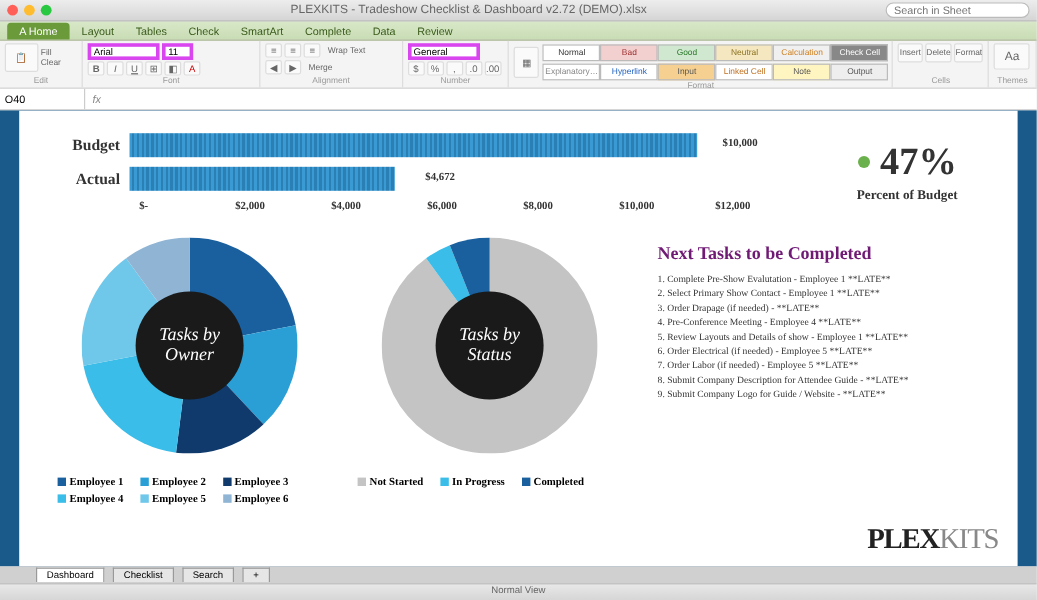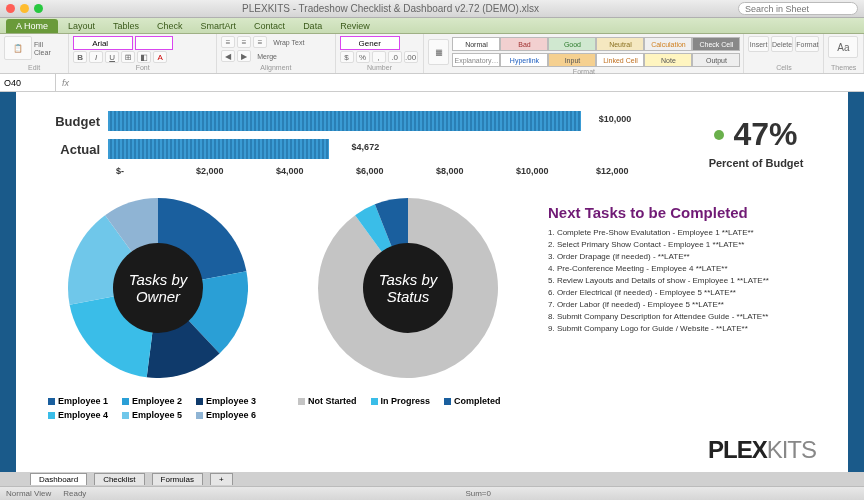--- a/index.html
+++ b/index.html
@@ -18,32 +18,32 @@
 .rtab { font-size: 9px; padding: 2px 8px; color: #3a5a1a; cursor: pointer; }
 .rtab.home { background: #6a9a3a; color: #fff; border-radius: 3px 3px 0 0; padding: 2px 10px; }
 
 
 .ribbon { height: 40px; background: #f4f4f4; border-bottom: 1px solid #ccc; display: flex; font-size: 8px; color: #666; }
 .rgroup { border-right: 1px solid #ddd; padding: 2px 4px; display: flex; flex-direction: column; justify-content: space-between; }
 .rgroup .lbl { font-size: 7px; color: #999; text-align: center; }
 .rrow { display: flex; gap: 2px; align-items: center; }
 .rbtn { min-width: 20px; height: 16px; background: #fafafa; border: 1px solid #ddd; border-radius: 2px; display: flex; align-items: center; justify-content: center; font-size: 8px; cursor: pointer; }
 .rbtn.sm { min-width: 14px; height: 12px; }
-.fontbox { width: 60px; height: 14px; border: 1px solid #d946ef; font-size: 8px; padding: 0 18px; }
+.fontbox { width: 60px; height: 14px; border: 3px solid #d946ef; font-size: 8px; padding: 0 2px; }
 .stylecell { width: 48px; height: 14px; border: 1px solid #bbb; font-size: 7px; display: flex; align-items: center; justify-content: center; margin: 1px; }
 .styles-grid { display: grid; grid-template-columns: repeat(6, 48px); gap: 0; }
 
 
 .fbar { height: 18px; background: #fff; border-bottom: 1px solid #ccc; display: flex; align-items: center; font-size: 9px; }
-.namebox { width: 56px; border-right: 1px solid #ccc; padding: 0 4px; height: 100%; display: flex; align-items: center; }
+.namebox { width: 71px; border-right: 1px solid #ccc; padding: 0 4px; height: 100%; display: flex; align-items: center; }
 .fx { padding: 0 6px; color: #888; font-style: italic; }
 
 
 .workspace { position: absolute; top: 92px; bottom: 28px; left: 0; right: 0; background: #1a5a8a; padding: 0 16px; overflow: hidden; }
-.sheet { background: #fff; width: 100%; height: 100%; padding: 18px 32px; position: relative; }
+.sheet { background: #fff; width: 100%; height: 100%; padding: 18px 32px; position: relative; font-family: Liberation Serif, serif; }
 
 
 .budget-zone { display: flex; align-items: flex-start; gap: 20px; }
 .barblock { flex: 1; }
 .bar-row { display: flex; align-items: center; margin-bottom: 6px; height: 22px; }
 .bar-label { width: 60px; text-align: right; font-weight: bold; font-size: 13px; color: #333; padding-right: 8px; }
 .bar-track { flex: 1; position: relative; height: 20px; }
 .bar-fill { height: 100%; background: repeating-linear-gradient(90deg, #3a9bd4 0, #3a9bd4 2px, #2a7fb5 2px, #2a7fb5 4px); position: relative; }
 .bar-val { position: absolute; right: -50px; top: 3px; font-size: 9px; font-weight: bold; color: #333; }
 .axis { display: flex; font-size: 9px; color: #333; margin-left: 68px; }
@@ -60,30 +60,30 @@
 .pie-wrap { position: relative; width: 180px; height: 180px; margin: 0 auto; }
 .donut-hole { position: absolute; width: 90px; height: 90px; background: #1a1a1a; border-radius: 50%; top: 45px; left: 45px; display: flex; align-items: center; justify-content: center; color: #fff; font-size: 15px; font-style: italic; text-align: center; }
 .legend { display: flex; flex-wrap: wrap; gap: 4px 14px; margin-top: 18px; font-size: 9px; }
 .legend-item { display: flex; align-items: center; gap: 3px; font-weight: bold; }
 .lsq { width: 7px; height: 7px; }
 
 .tasks-col { flex: 1; padding-top: 6px; }
 .tasks-title { font-size: 15px; font-weight: bold; margin-bottom: 6px; color: #701a75; }
 .tasks-col ol { list-style: none; font-size: 8px; color: #333; line-height: 1.5; }
 
-.brand { position: absolute; bottom: 8px; right: 32px; font-size: 24px; font-weight: 900; letter-spacing: -1px; color: #222; margin-top: 32px; }
+.brand { position: absolute; bottom: 8px; right: 16px; font-size: 24px; font-weight: 900; letter-spacing: -1px; color: #222; margin-top: 32px; }
 .brand .k { color: #888; font-weight: 300; }
 
 
 .sheet-tabs-wrap { position: absolute; bottom: 14px; left: 0; height: 14px; background: #d0d0d0; display: flex; align-items: center; font-size: 8px; padding-left: 30px; gap: 7px; width: 100%; }
 .stab { background: #fff; padding: 1px 8px; border: 1px solid #999; border-bottom: none; cursor: pointer; }
 .stab.inactive { background: #e6e6e6; }
 
 
-.statusbar { position: absolute; bottom: 0; left: 0; right: 0; height: 14px; background: linear-gradient(#e8e8e8, #d6d6d6); border-top: 1px solid #bbb; display: flex; align-items: center; font-size: 8px; color: #666; padding: 0 6px; gap: 12px; }
+.statusbar { position: absolute; bottom: 0; left: 0; right: 0; height: 14px; background: linear-gradient(#e8e8e8, #d6d6d6); border-top: 1px solid #bbb; display: flex; align-items: center; font-size: 8px; color: #666; padding: 0 6px; gap: 12px; flex-direction: column; }
 .statusbar .spacer { flex: 1; }
 </style>
 </head>
 <body>
 
 <div class="titlebar">
   <div class="traffic">
     <div class="tl r"></div>
     <div class="tl y"></div>
     <div class="tl g"></div>
@@ -91,21 +91,21 @@
   <div class="titletxt">PLEXKITS - Tradeshow Checklist &amp; Dashboard v2.72 (DEMO).xlsx</div>
   <input class="search-sheet" placeholder="Search in Sheet" style="">
 </div>
 
 <div class="ribbon-tabs">
   <div class="rtab home">A Home</div>
   <div class="rtab">Layout</div>
   <div class="rtab">Tables</div>
   <div class="rtab">Check</div>
   <div class="rtab">SmartArt</div>
-  <div class="rtab">Contact</div>
+  <div class="rtab">Complete</div>
   <div class="rtab">Data</div>
   <div class="rtab">Review</div>
 </div>
 
 <div class="ribbon">
   <div class="rgroup" style="width:70px">
     <div class="rrow">
       <div class="rbtn" style="width:28px;height:24px">📋</div>
       <div style="display:flex;flex-direction:column;gap:1px">
         <div style="font-size:7px">Fill</div>
@@ -327,21 +327,21 @@
 
     <div class="brand">
       <span>PLEX</span><span class="k">KITS</span>
     </div>
   </div>
 </div>
 
 <div class="sheet-tabs-wrap">
   <div class="stab">Dashboard</div>
   <div class="stab inactive">Checklist</div>
-  <div class="stab inactive">Formulas</div>
+  <div class="stab inactive">Search</div>
   <div class="stab inactive">+</div>
 </div>
 
 <div class="statusbar">
   <span>Normal View</span>
   <span>Ready</span>
   <span class="spacer"></span>
   <span>Sum=0</span>
   <span class="spacer"></span>
 </div>

